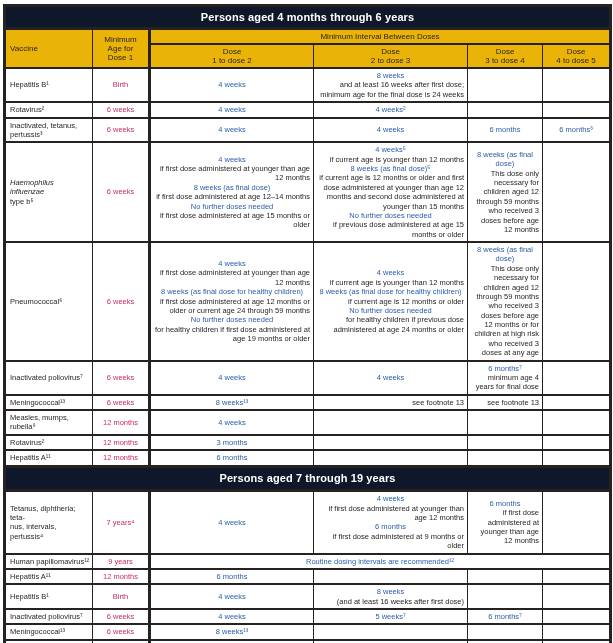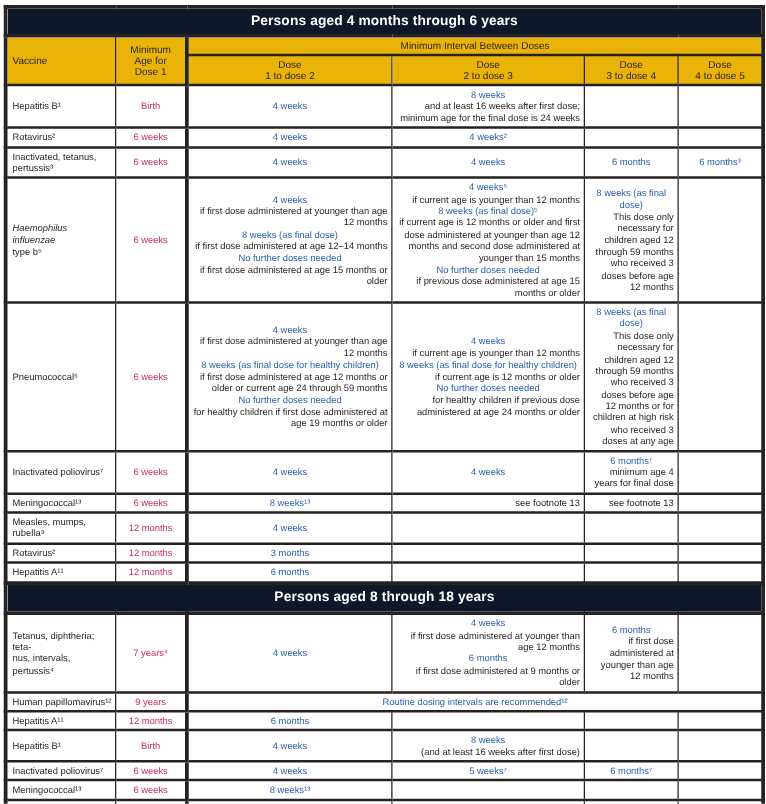--- a/index.html
+++ b/index.html
@@ -231,21 +231,21 @@
           <td>
             <div class="bl">6 months</div>
           </td>
           <td></td>
           <td></td>
           <td></td>
         </tr>
       </tbody>
     <tbody>
       <tr class="bar">
-        <td colspan="6">Persons aged 8 through 18 years</td>
+        <td colspan="6">Persons aged 7 through 19 years</td>
       </tr>
     </tbody>
     <tbody id="s2">
         <tr>
           <td class="vac">
             <div>Tetanus, diphtheria; teta-</div>
             <div>nus, intervals, pertussis⁴</div>
           </td>
           <td class="minage">7 years⁴</td>
           <td>

